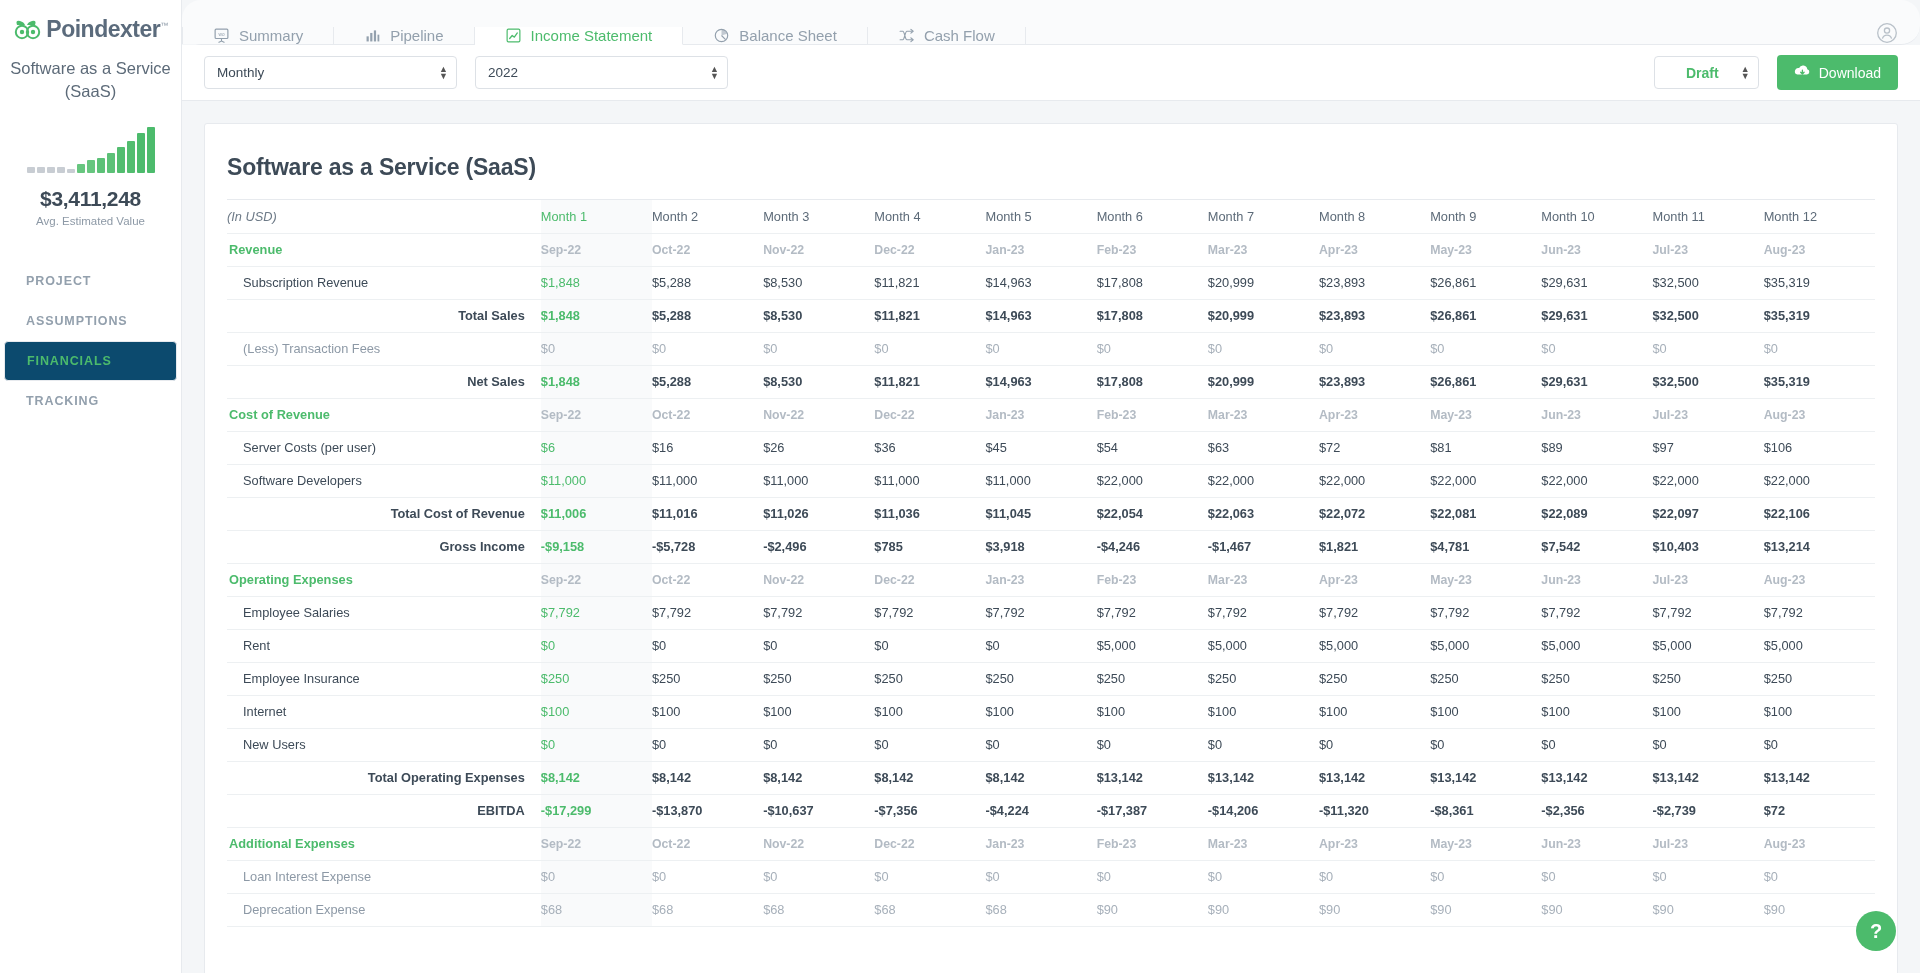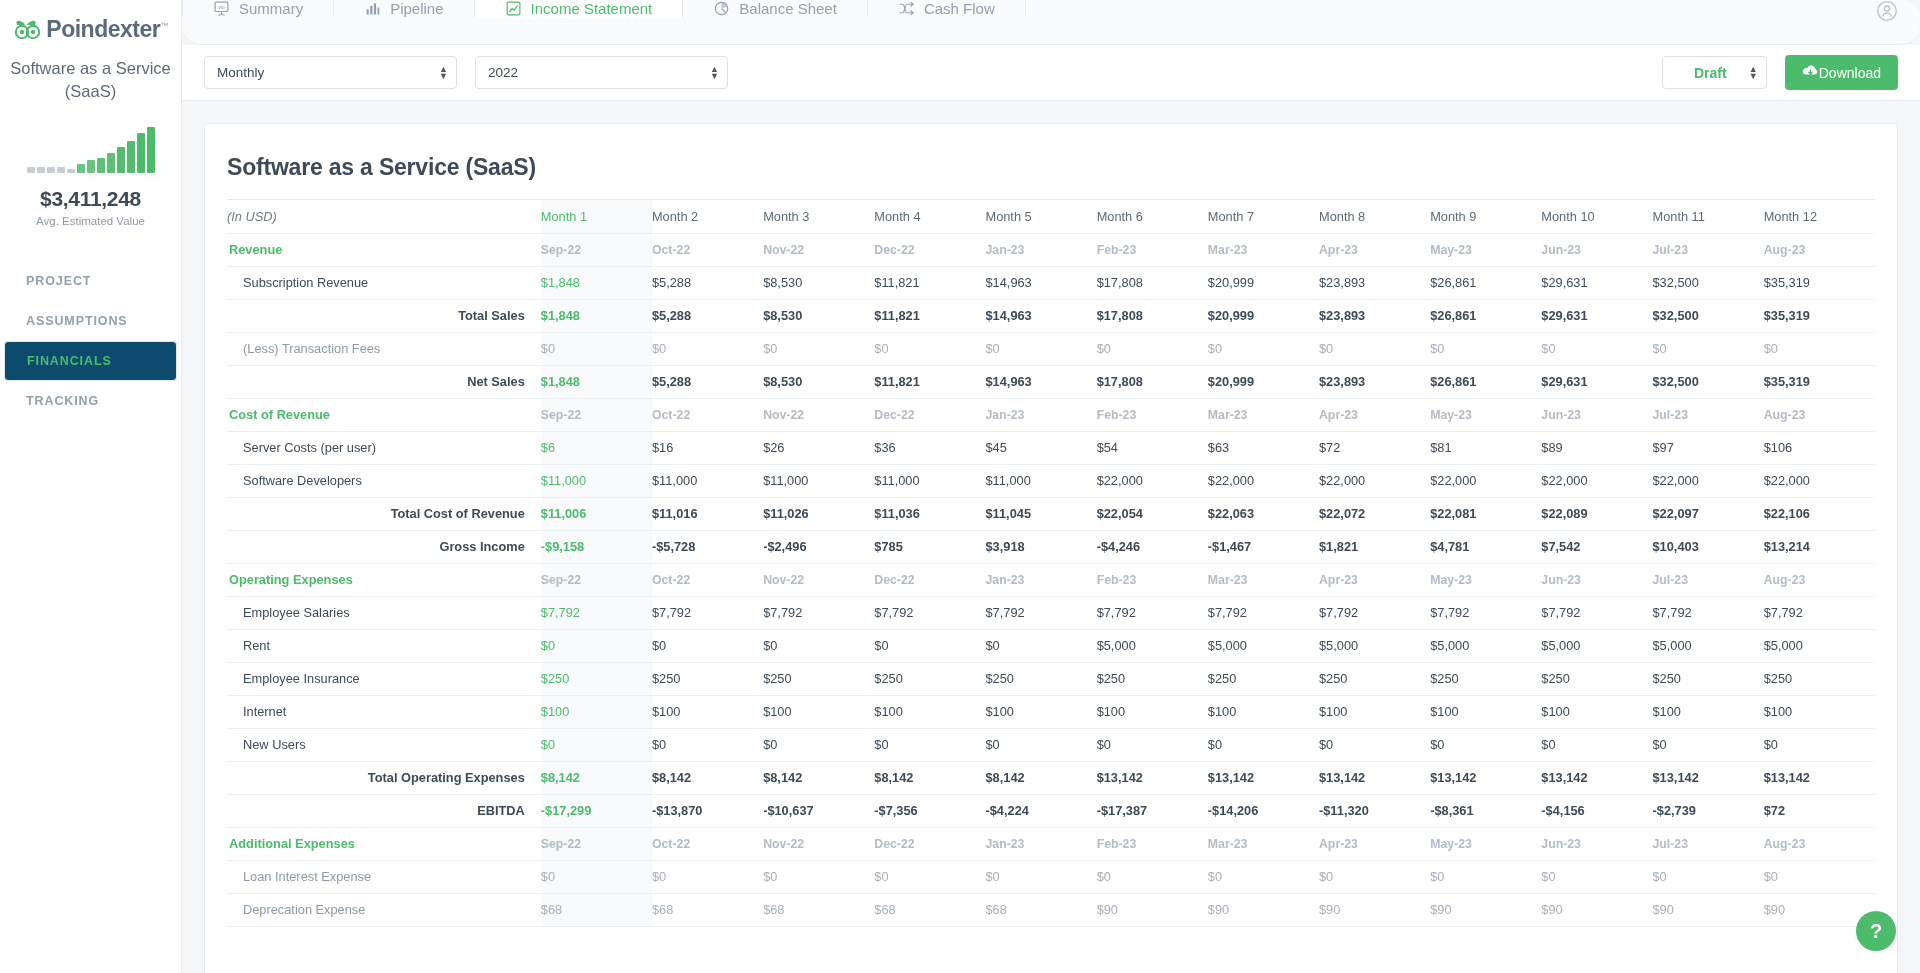--- a/index.html
+++ b/index.html
@@ -46,21 +46,21 @@
     color: #4cbb6c; background: #0c4a6e;
     border: 1px solid #e7eaee;
   }
 
   
   .main { flex:1; height:973px; display:flex; flex-direction:column; background:#f4f6f8; position:relative; }
 
   .tabs {
     height: 45px; min-height:45px; background:#fafbfc;
     border-bottom: 1px solid #e7eaee;
-    display:flex; align-items:flex-start; position:relative;border-radius:19px;
+    display:flex; align-items:flex-end; position:relative;border-radius:19px;
   }
   .tab {
     display:flex; align-items:center; gap: 9px;
     padding: 0 30px; font-size: 15px; color:#93a0ad; cursor:pointer;
     border-right: 1px solid #e7eaee; background: #fafbfc;
   }
   .tab:first-child { border-left: 1px solid #e7eaee; }
   .tab.active { color: #4cbb6c; background:#ffffff; border-bottom: 1px solid #ffffff; margin-bottom:-1px; }
   .tab .ic { width:17px; height:17px; display:block; }
   .tab-spacer { flex:1; }
@@ -82,21 +82,21 @@
   .selwrap .arrows {
     position:absolute; right:9px; top:50%; transform:translateY(-50%);
     pointer-events:none; font-size:9px; color:#555; line-height:7px; text-align:center;
   }
   .sel-period { width: 253px; }
   .sel-year { width: 253px; }
   .sel-status { width: 105px; text-align:center; color:#4cbb6c; font-weight:700; font-size:14px; padding:0 20px 0 12px;}
   .tb-spacer { flex:1; }
   .btn-download {
     height: 35px; background:#4cbb6c; color:#fff; border:none; border-radius:4px;
-    display:flex; align-items:center; gap:0; padding: 0 17px;
+    display:flex; align-items:center; gap:8px; padding: 0 17px;
     font-size: 14px; cursor:pointer; font-family:"Liberation Sans", sans-serif;
   }
 
   .scroll { flex:1; overflow:hidden; padding: 22px 22px 0 22px; }
   .card { background:#fff; border:1px solid #e7eaee; border-radius:3px; padding: 22px 22px 0 22px; min-height: 900px;}
   .card h1 { margin: 8px 0 18px 0; font-size: 23px; color:#3d4a57; font-weight:700; letter-spacing:-0.2px;}
   .hr { height:1px; background:#e7eaee; margin: 0 0 0 0; }
 
   table.fin { width:100%; border-collapse: collapse; table-layout: fixed; }
   table.fin th, table.fin td {
@@ -580,21 +580,21 @@
                 <td class="lab total">EBITDA</td>
                 <td class="v first col1-bg bold">-$17,299</td>
                 <td class="v bold">-$13,870</td>
                 <td class="v bold">-$10,637</td>
                 <td class="v bold">-$7,356</td>
                 <td class="v bold">-$4,224</td>
                 <td class="v bold">-$17,387</td>
                 <td class="v bold">-$14,206</td>
                 <td class="v bold">-$11,320</td>
                 <td class="v bold">-$8,361</td>
-                <td class="v bold">-$4,156</td>
+                <td class="v bold">-$2,356</td>
                 <td class="v bold">-$2,739</td>
                 <td class="v bold">$72</td>
               </tr>
               <tr class="section-row">
                 <td class="lab section">Additional Expenses</td>
                 <td class="v first col1-bg date">Sep-22</td>
                 <td class="v date">Oct-22</td>
                 <td class="v date">Nov-22</td>
                 <td class="v date">Dec-22</td>
                 <td class="v date">Jan-23</td>

